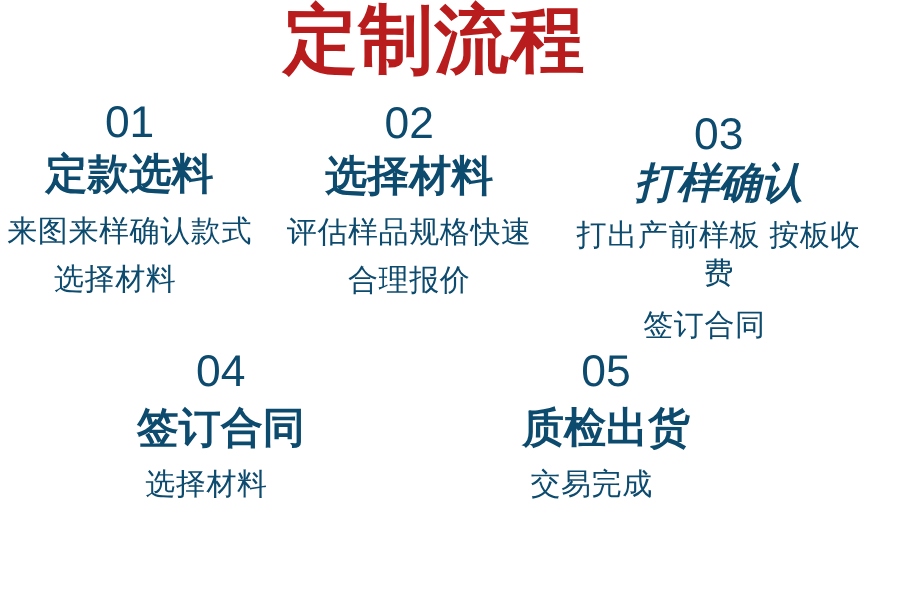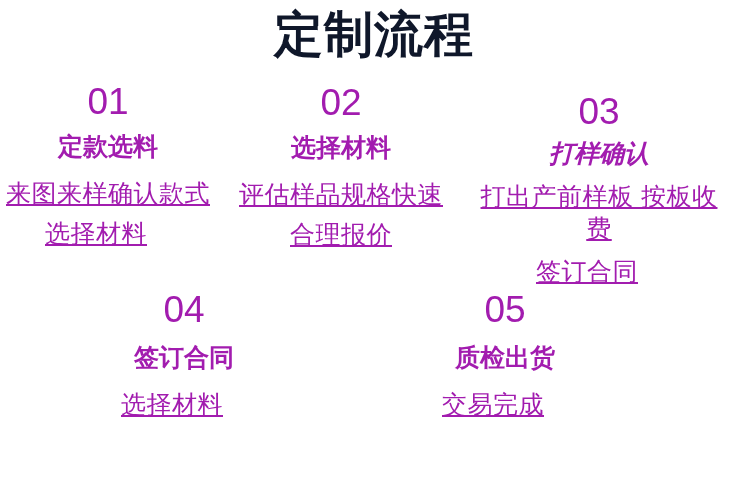--- a/index.html
+++ b/index.html
@@ -13,56 +13,55 @@
   }
   .page {
     position: relative;
     width: 750px;
     height: 500px;
     background: #ffffff;
     color: #000000;
   }
   .title {
     position: absolute;
-    left: 16px;
+    left: 4px;
     top: 9px;
     width: 716px;
     margin: 0;
     text-align: center;
-    font-size: 49px;
+    font-size: 62px;
     line-height: 50px;
     font-weight: 700;
     letter-spacing: 1px;
-    color: #0f172a;
+    color: #b91c1c;
   }
   .step {
     position: absolute;
     text-align: center;
-    color: #a21caf;
+    color: #0c4a6e;
   }
   .num {
     font-size: 37px;
     line-height: 38px;
     font-weight: 400;
     letter-spacing: 0;
   }
   .heading {
     margin: 3px 0 0 0;
-    font-size: 25px;
+    font-size: 35px;
     line-height: 44px;
     font-weight: 700;
     letter-spacing: 0;
   }
   .desc {
     margin: 9px 0 0 0;
     font-size: 25px;
     line-height: 32px;
     font-weight: 400;
     letter-spacing: 0.5px;
-    text-decoration: underline;
   }
   .desc + .desc { margin-top: 8px; }
   .shift-left { transform: translateX(-12px); }
 
   .step-1 { left: 0;     top: 83px;  width: 216px; }
   .step-2 { left: 211px; top: 84px;  width: 260px; }
   .step-3 { left: 468px; top: 93px;  width: 262px; }
   .step-3 .heading { margin-top: 0; font-style: italic; }
   .step-3 .desc { margin-top: 5px; }
   .step-3 .desc + .desc { margin-top: 11px; }

